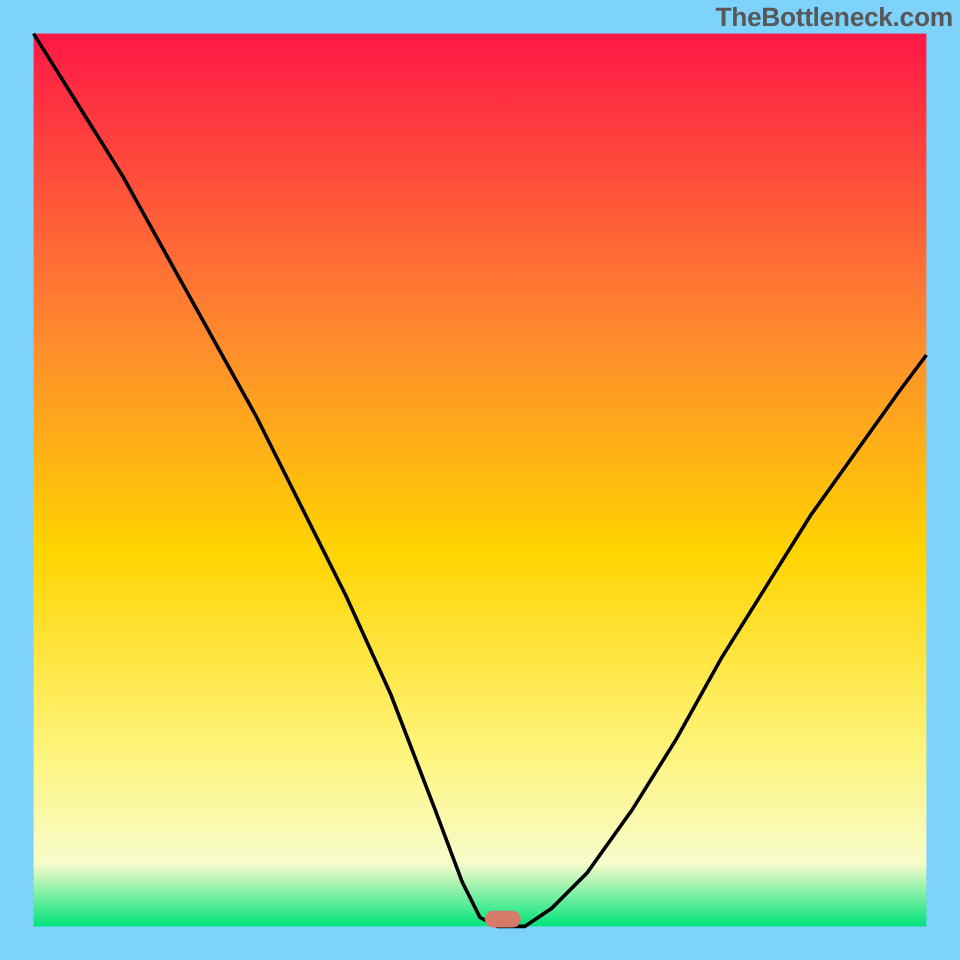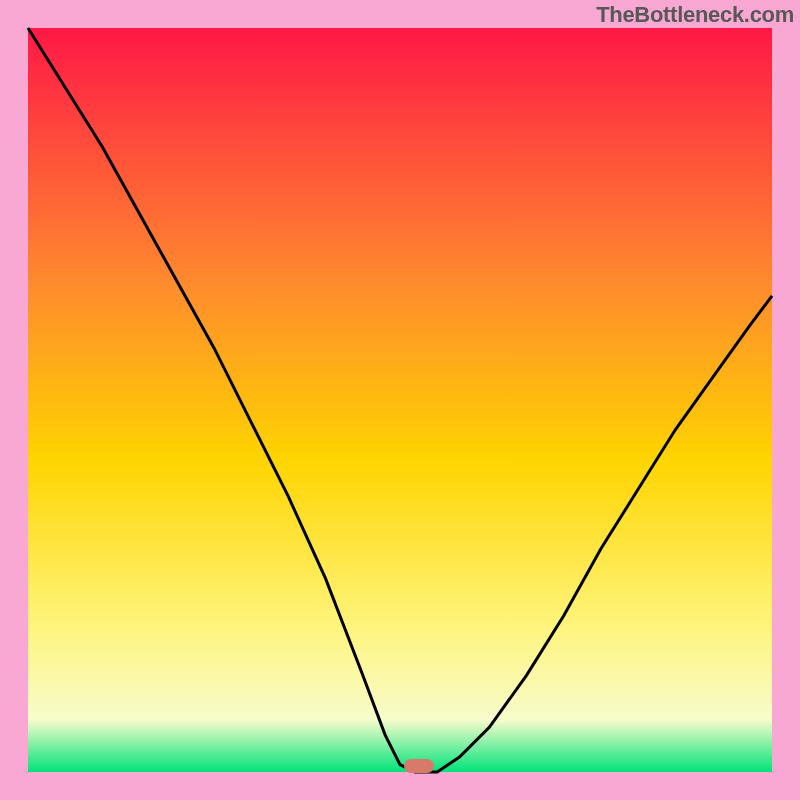--- a/index.html
+++ b/index.html
@@ -10,21 +10,21 @@
     background: #000000;
     overflow: hidden;
     font-family: Arial, Helvetica, sans-serif;
   }
   .frame {
     position: absolute;
     top: 0;
     left: 0;
     width: 800px;
     height: 800px;
-    background: #f9a8d4;
+    background: #7dd3fc;
   }
   .plot-area {
     position: absolute;
     top: 28px;
     left: 28px;
     width: 744px;
     height: 744px;
     
   }
   .watermark {

